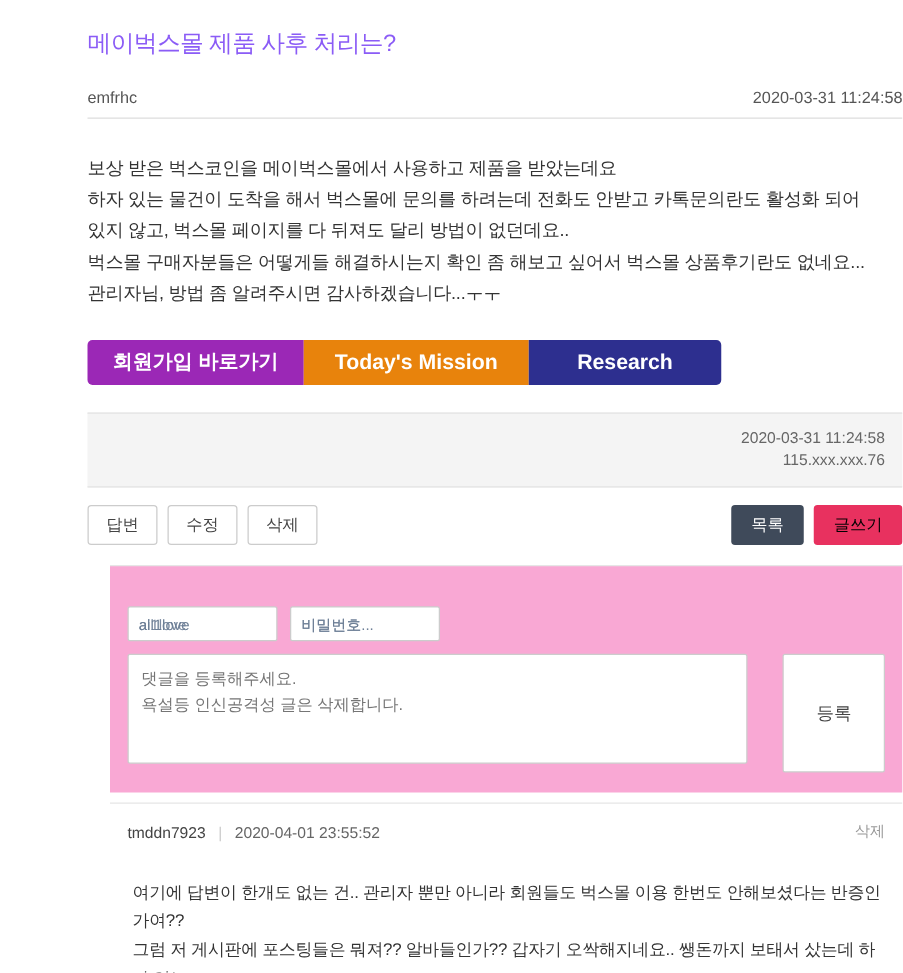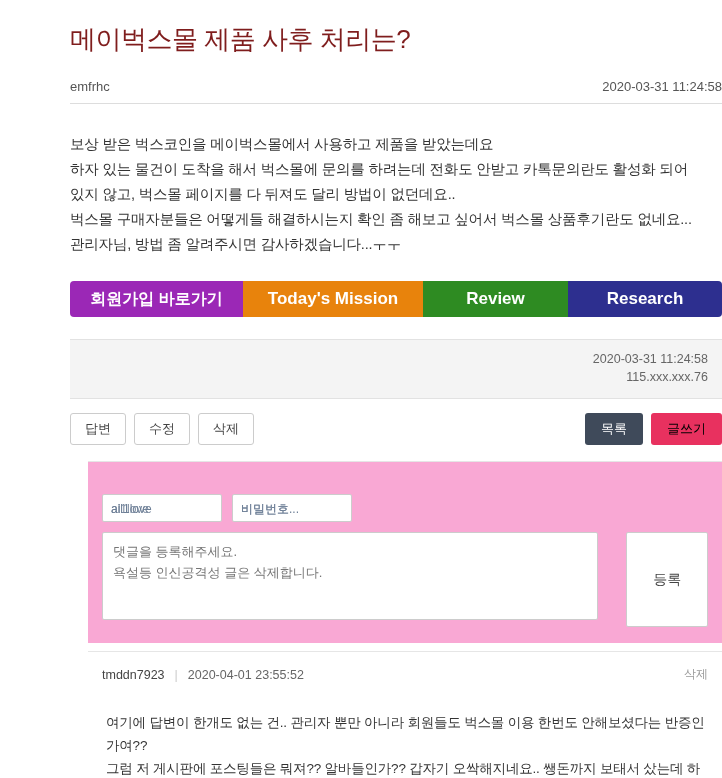--- a/index.html
+++ b/index.html
@@ -17,23 +17,23 @@
   .page {
     position: relative;
     width: 722px;
     height: 778px;
     box-sizing: border-box;
     padding: 0 18px;
   }
 
   
   .post-title {
-    font-size: 26px;
+    font-size: 19px;
     font-weight: normal;
-    color: #7f1d1d;
+    color: #8b5cf6;
     margin: 22px 0 0 52px;
     letter-spacing: -0.5px;
   }
   .meta-row {
     margin: 22px 0 0 52px;
     display: flex;
     justify-content: space-between;
     align-items: flex-end;
     padding-bottom: 9px;
     border-bottom: 1px solid #dddddd;
@@ -266,21 +266,20 @@
     <p>보상 받은 벅스코인을 메이벅스몰에서 사용하고 제품을 받았는데요</p>
     <p>하자 있는 물건이 도착을 해서 벅스몰에 문의를 하려는데 전화도 안받고 카톡문의란도 활성화 되어</p>
     <p>있지 않고, 벅스몰 페이지를 다 뒤져도 달리 방법이 없던데요..</p>
     <p>벅스몰 구매자분들은 어떻게들 해결하시는지 확인 좀 해보고 싶어서 벅스몰 상품후기란도 없네요...</p>
     <p>관리자님, 방법 좀 알려주시면 감사하겠습니다...ㅜㅜ</p>
   </div>
 
   <div class="color-bar">
     <div class="color-btn cb1">회원가입 바로가기</div>
     <div class="color-btn cb2">Today's Mission</div>
-    <div class="color-btn cb3">Review</div>
     <div class="color-btn cb4">Research</div>
   </div>
 
   <div class="info-box">
     <div>2020-03-31 11:24:58</div>
     <div>115.xxx.xxx.76</div>
   </div>
 
   <div class="action-row">
     <div class="btn-group-left">

